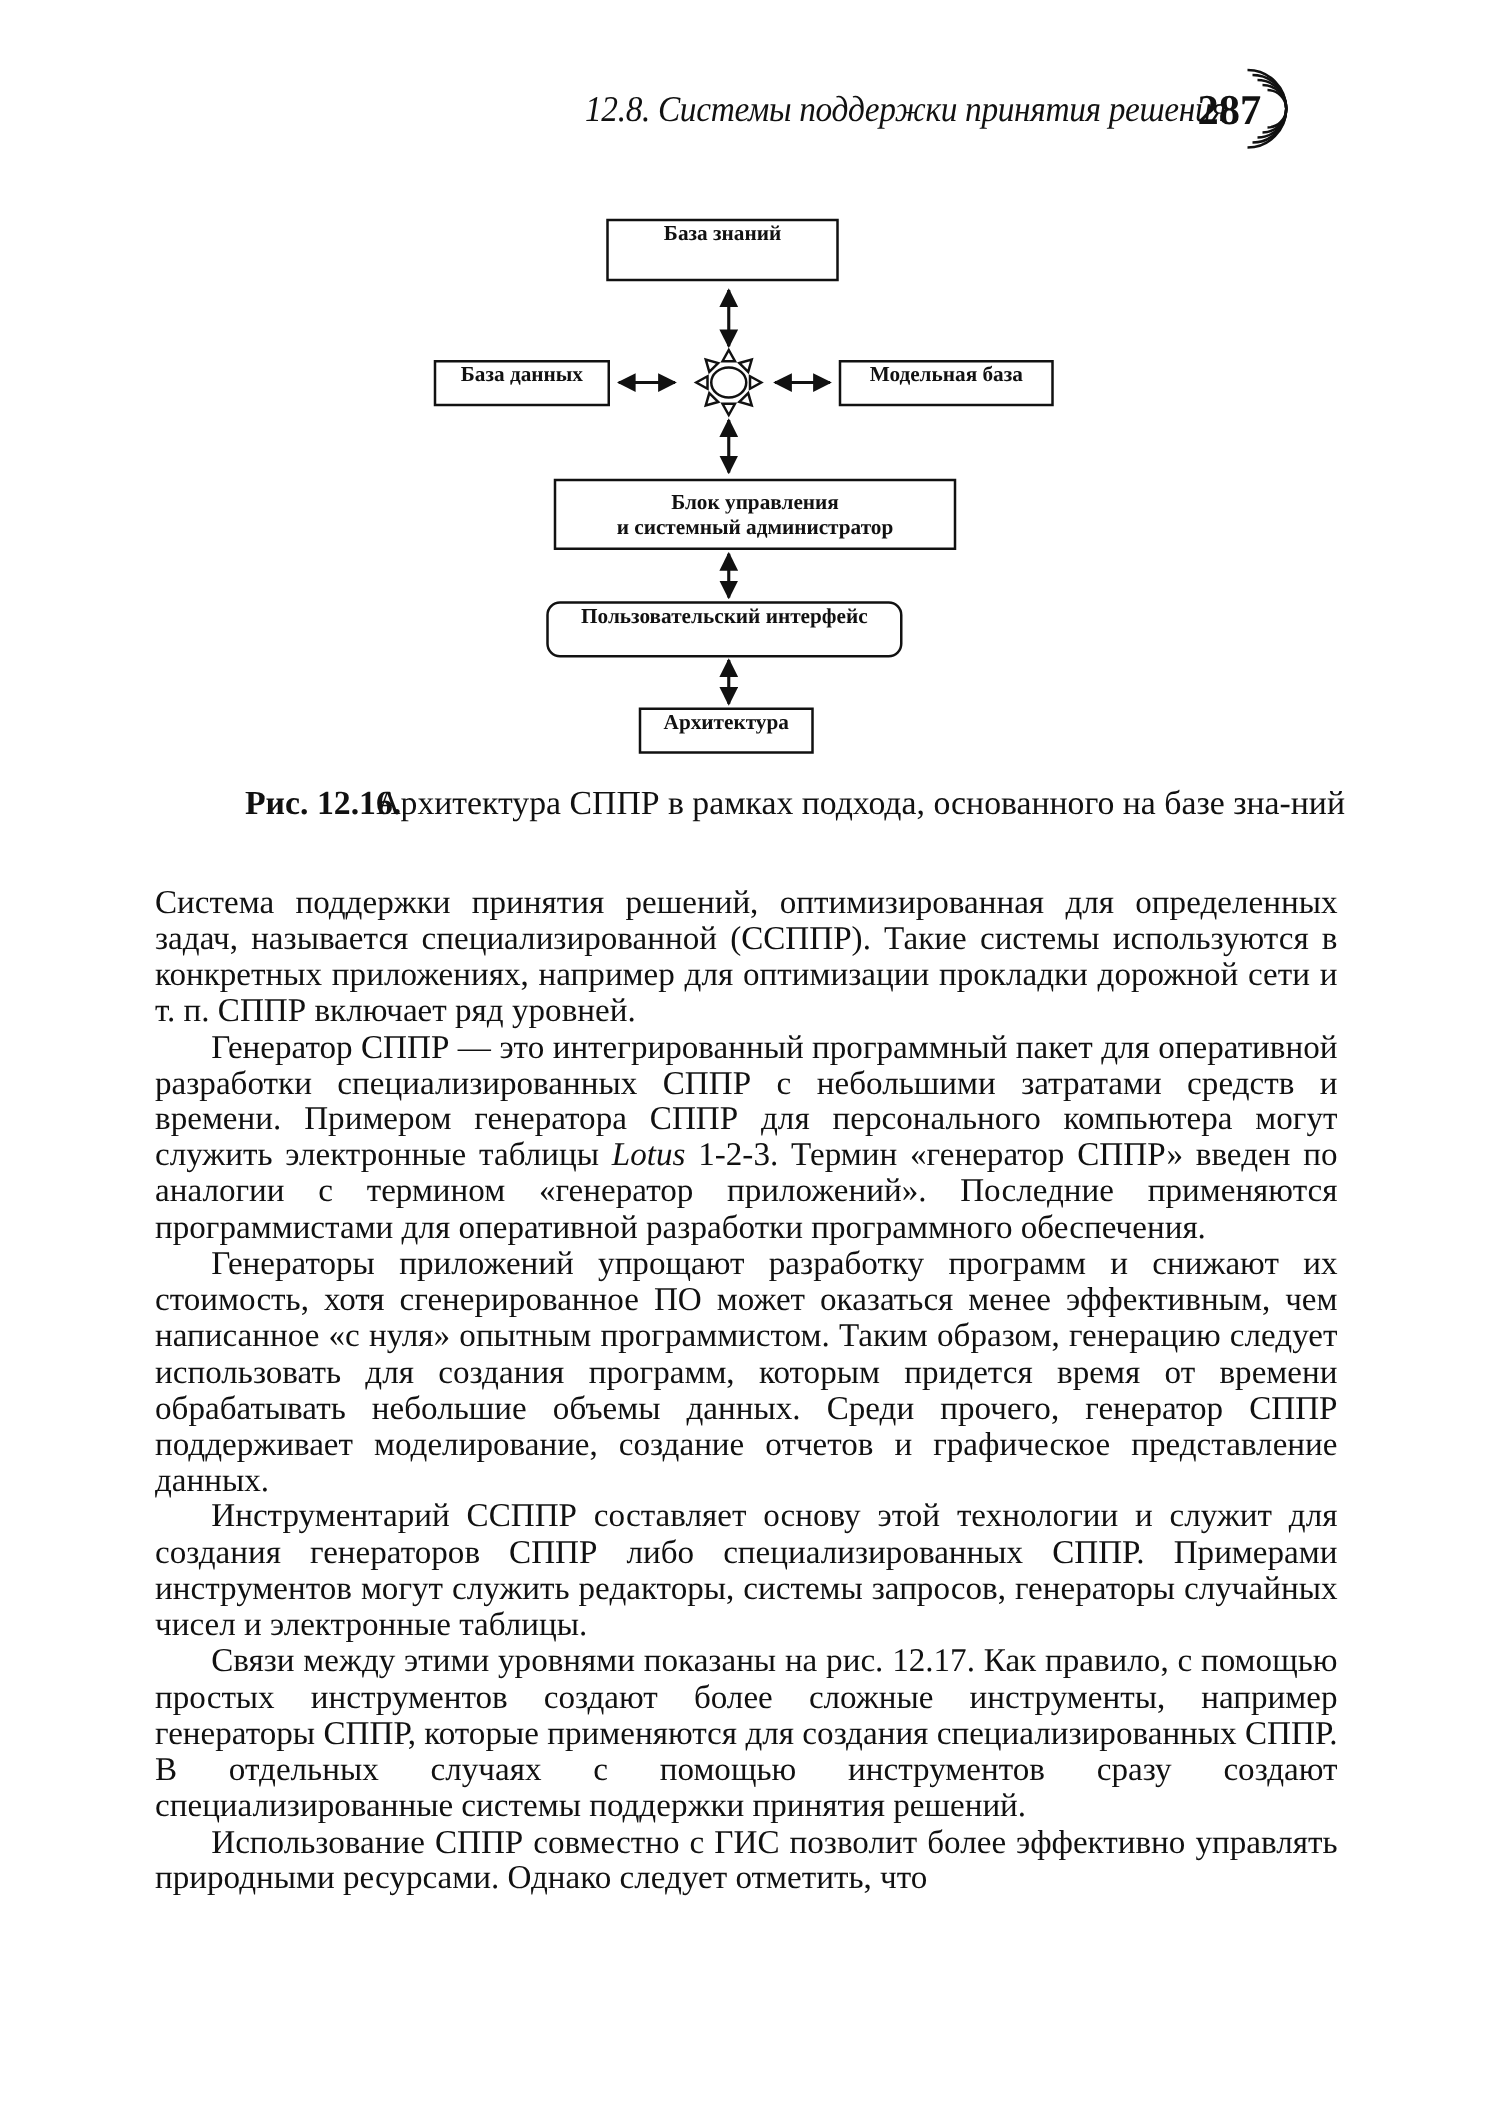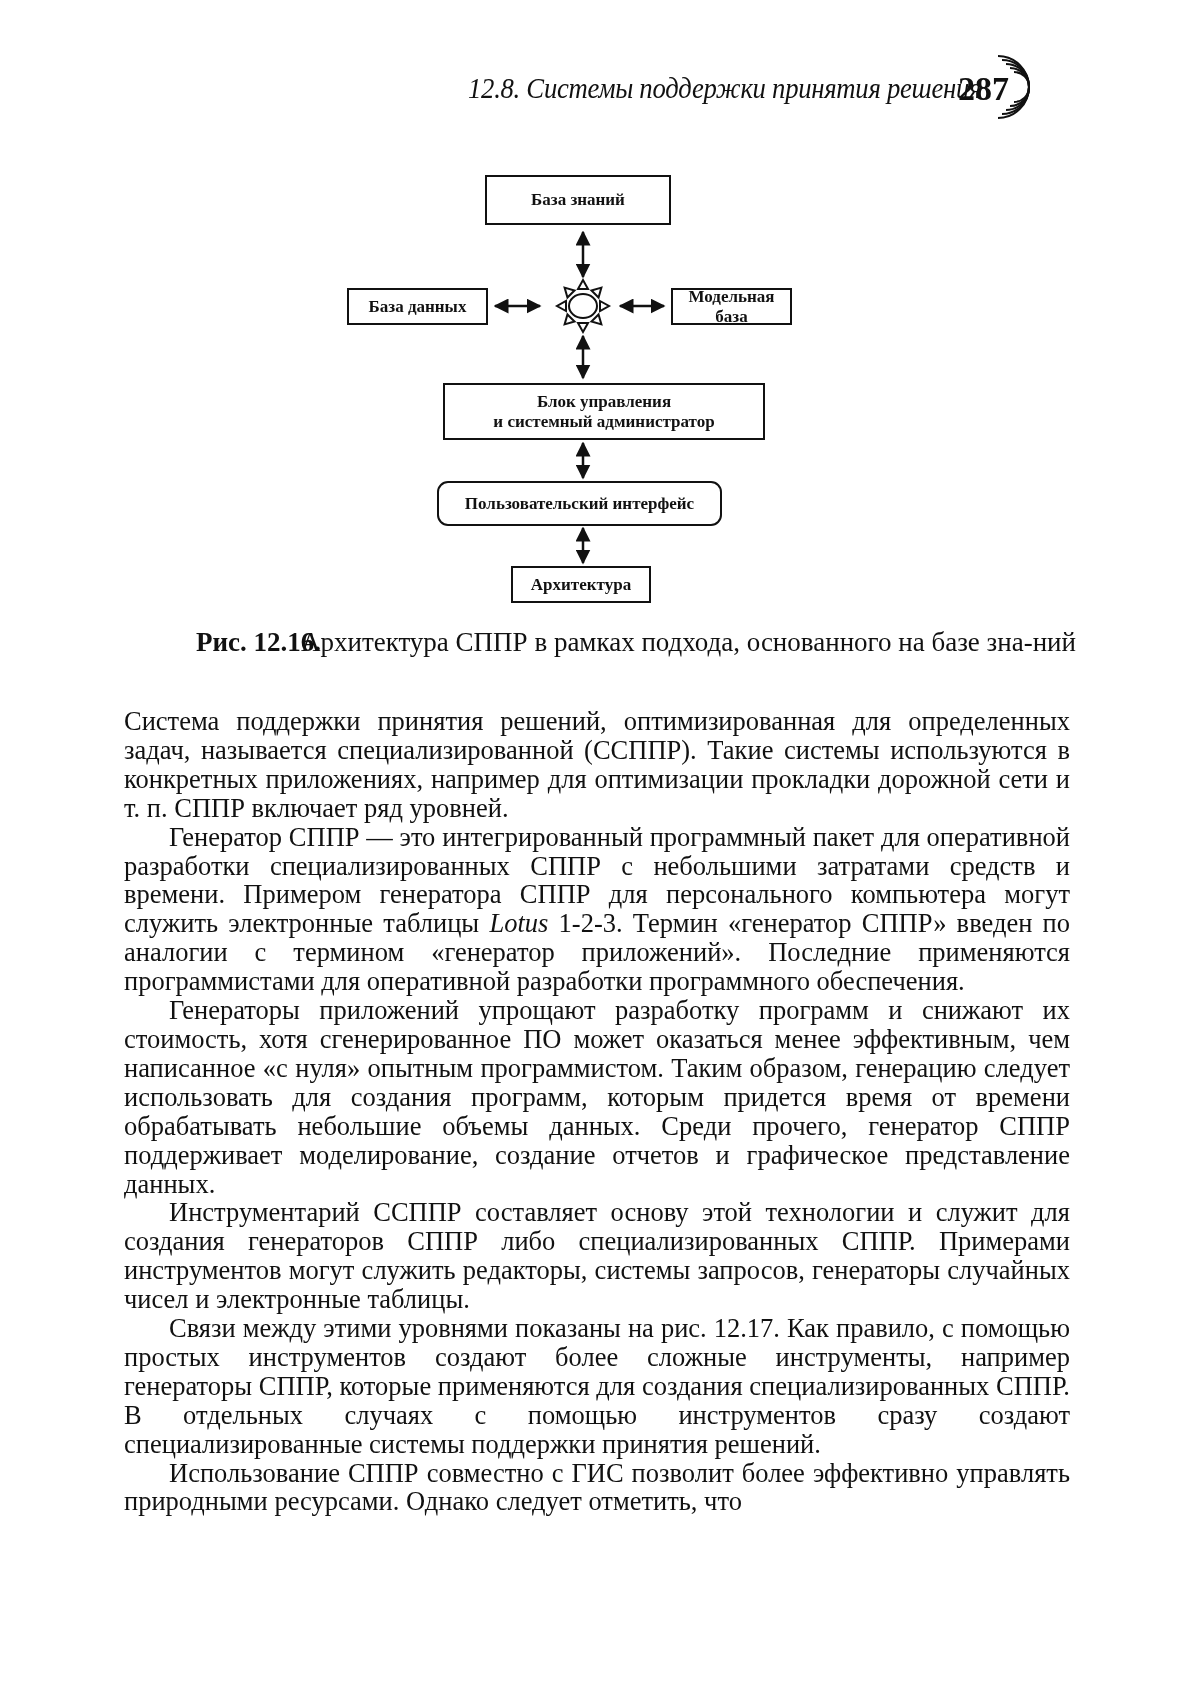--- a/index.html
+++ b/index.html
@@ -6,21 +6,21 @@
   body { width: 1200px; height: 1694px; position: relative; overflow: hidden;
          font-family: "Liberation Serif", "DejaVu Serif", serif; color: #111; }
 
   .running-head { position: absolute; top: 72px; left: 468px; font-style: italic;
                   font-size: 29px; letter-spacing: -0.3px; transform: scaleX(0.92); transform-origin: left; }
   .page-num { position: absolute; top: 70px; left: 958px; font-weight: bold; font-size: 34px; }
   .swirl { position: absolute; top: 52px; left: 990px; }
 
   .diagram { position: absolute; left: 0; top: 0; width: 1200px; height: 620px; }
   .box { position: absolute; border: 2px solid #111; background: #fff; display: flex;
-         align-items: center; justify-content: center; text-align: center;
+         justify-content: center; text-align: center;
          font-size: 17px; font-weight: bold; line-height: 20px; box-sizing: border-box; }
   .box span { display: block; }
 
   .caption { position: absolute; top: 628px; left: 196px; width: 880px; font-size: 27px; line-height: 29px; text-align: right; }
   .caption .num { position: absolute; left: 0; top: 0; font-weight: bold; }
   .caption .txt { display: block; }
 
   .body-text { position: absolute; top: 707px; left: 124px; width: 946px; font-size: 26.5px;
                line-height: 28.9px; text-align: justify; hyphens: manual; }
   .body-text p { margin: 0; }
@@ -73,21 +73,21 @@
       <use href="#ray" transform="rotate(315)"></use>
     </g>
   </svg>
 
   <div class="box" style="left:485px;top:175px;width:186px;height:50px;">
     <span>База знаний</span>
   </div>
   <div class="box" style="left:347px;top:288px;width:141px;height:37px;">
     <span>База данных</span>
   </div>
-  <div class="box" style="left:671px;top:288px;width:121px;height:37px;">
+  <div class="box" style="left:671px;top:288px;width:172px;height:37px;">
     <span>Модельная база</span>
   </div>
   <div class="box" style="left:443px;top:383px;width:322px;height:57px;flex-direction:column;">
     <span>Блок управления</span>
     <span>и системный администратор</span>
   </div>
   <div class="box" style="left:437px;top:481px;width:285px;height:45px;border-radius:11px;">
     <span>Пользовательский интерфейс</span>
   </div>
   <div class="box" style="left:511px;top:566px;width:140px;height:37px;">

